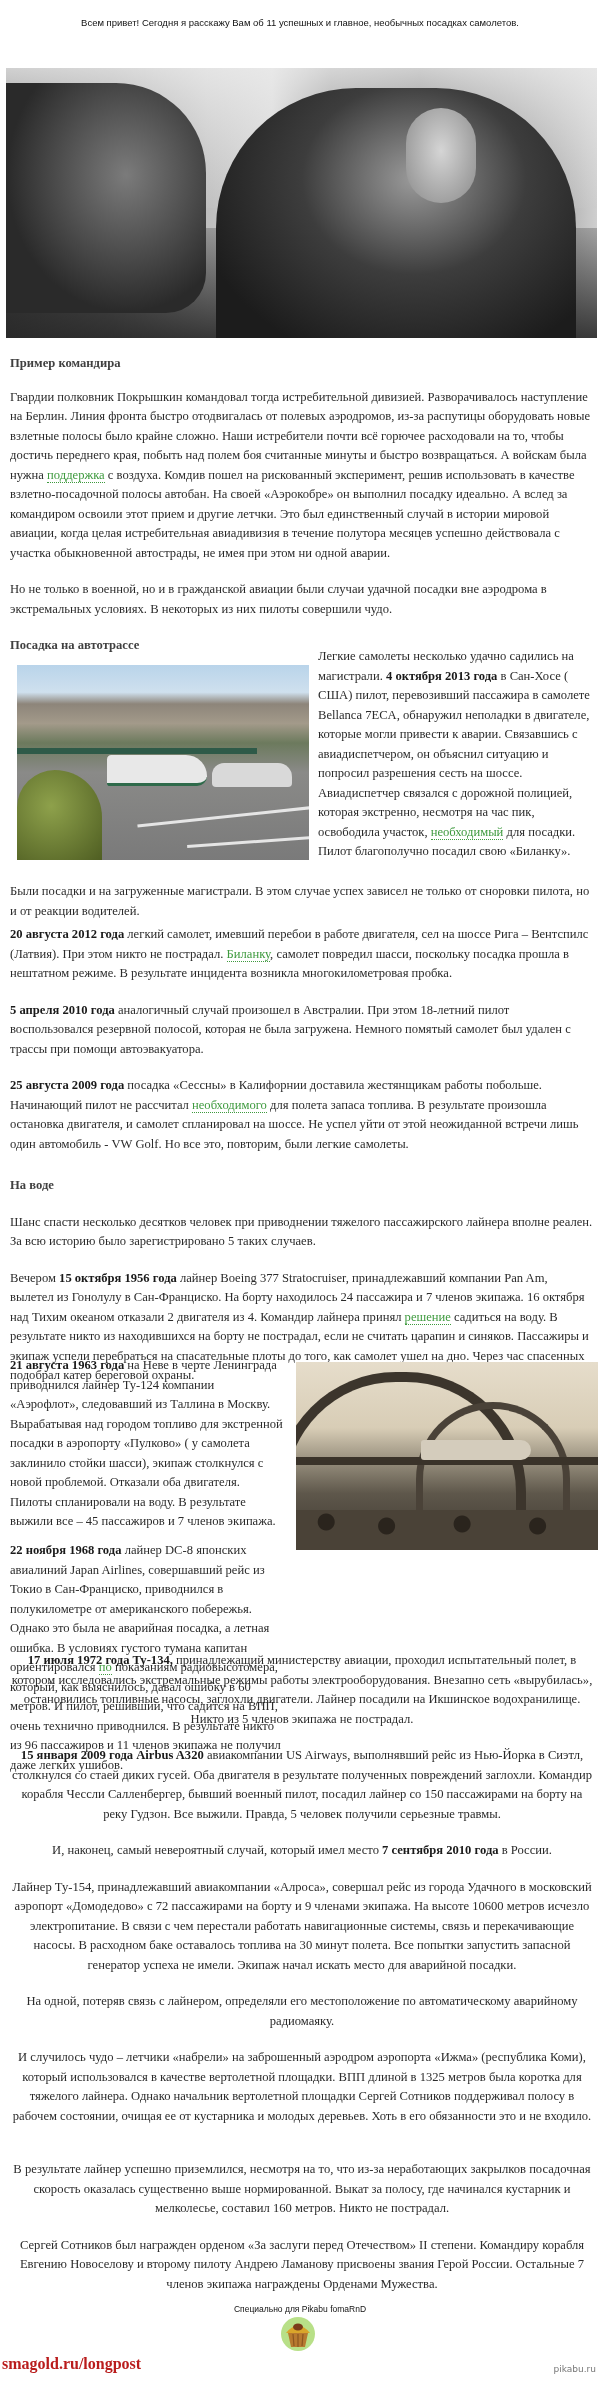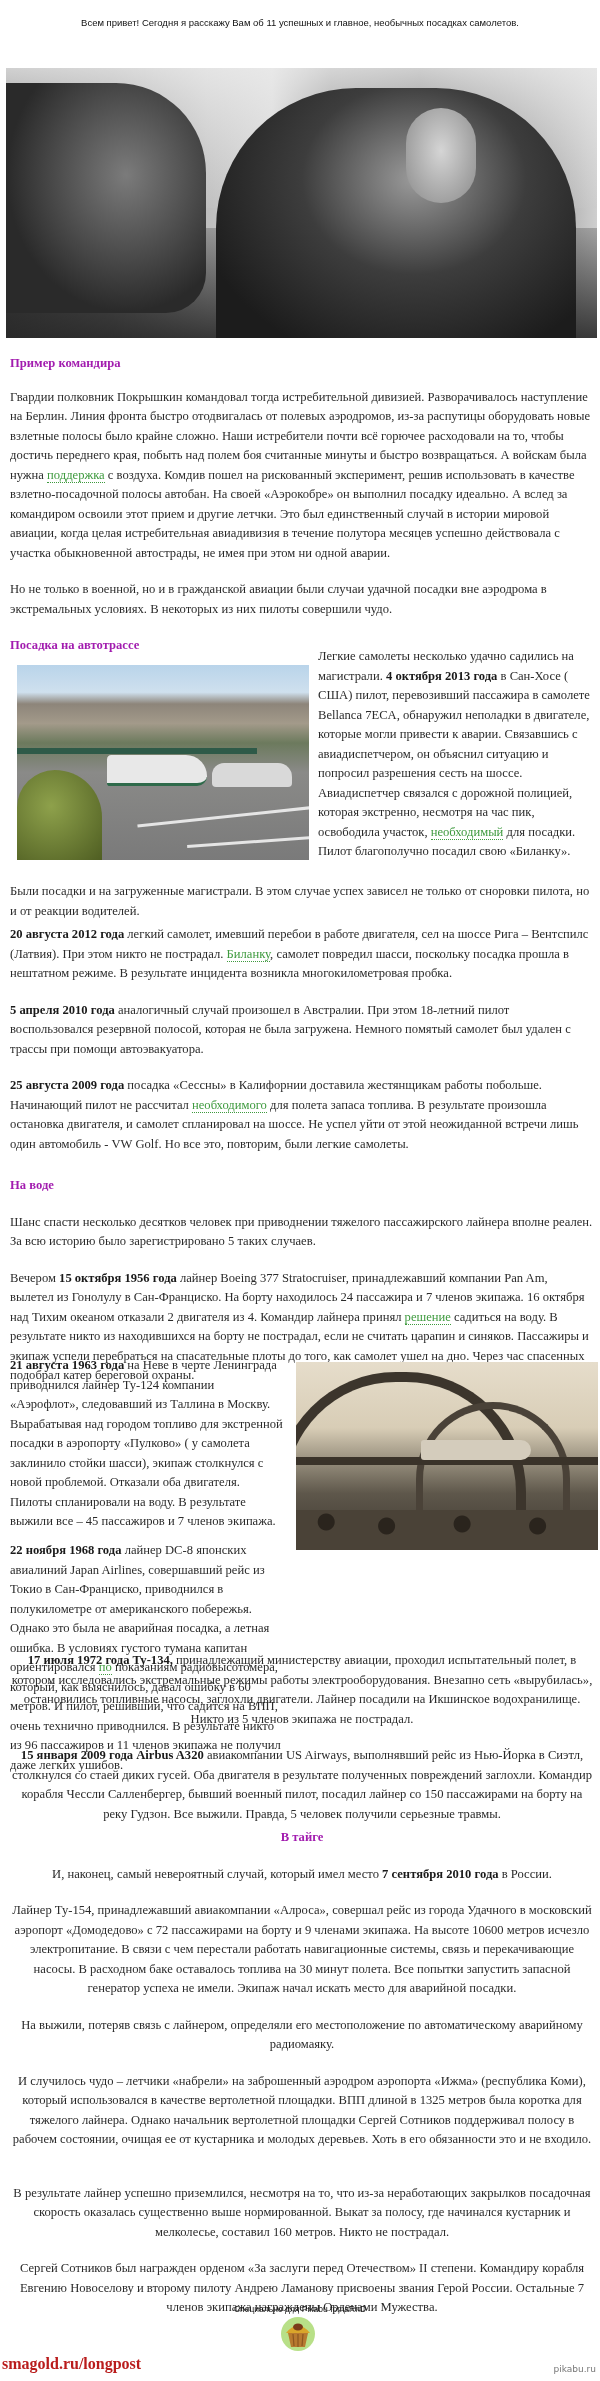--- a/index.html
+++ b/index.html
@@ -14,21 +14,21 @@
     background: linear-gradient(180deg, rgba(60,60,60,0.3), rgba(40,40,40,0.9)); }
   .hero .plane { position: absolute; left: 0; top: 15px; width: 200px; height: 230px; border-radius: 0 90px 40px 0;
     background: radial-gradient(ellipse at 60% 40%, #7b7b7b, #2a2a2a 70%); }
   .hero .pilot { position: absolute; left: 210px; top: 20px; width: 360px; height: 260px; border-radius: 140px 140px 0 0;
     background: radial-gradient(ellipse at 55% 35%, #9a9a9a 0%, #3d3d3d 40%, #1c1c1c 80%); }
   .hero .face { position: absolute; left: 400px; top: 40px; width: 70px; height: 95px; border-radius: 40px;
     background: radial-gradient(ellipse at 50% 45%, #d5d5d5, #8a8a8a); }
   .text { position: absolute; left: 10px; width: 584px; font-family: "Liberation Serif", serif;
     font-size: 12.6px; line-height: 19.5px; color: #2b2b2b; }
   .text p { margin: 0; }
-  .h { font-weight: bold; color: #a21caf; }
+  .h { font-weight: bold; color: #404040; }
   b { color: #1a1a1a; }
   .lnk { color: #3e9a3e; border-bottom: 1px dotted #3e9a3e; cursor: pointer; }
   .img-road { position: absolute; left: 17px; top: 665px; width: 292px; height: 195px;
     background: linear-gradient(180deg, #b9d4ea 0%, #cfe0ee 14%, #8d857a 20%, #a39a8a 30%, #6c7a5d 40%, #8a8a88 55%, #7a7a7a 100%); overflow: hidden; }
   .img-road .bush { position: absolute; left: 0; bottom: 0; width: 85px; height: 90px; border-radius: 40px 50px 0 0;
     background: radial-gradient(ellipse at 40% 40%, #8ea14b, #4f5e22); }
   .img-road .car { position: absolute; left: 195px; top: 98px; width: 80px; height: 24px; border-radius: 12px 14px 4px 4px; background: #d9d9d9; }
   .img-road .wing { position: absolute; left: 0; top: 83px; width: 240px; height: 6px; background: #2e5a48; }
   .img-road .fuselage { position: absolute; left: 90px; top: 90px; width: 100px; height: 28px; border-radius: 6px 30px 14px 4px; background: #e8e8e8; border-bottom: 3px solid #2e6a4a; }
   .img-road .line1 { position: absolute; left: 120px; top: 150px; width: 180px; height: 3px; background: #e5e5e5; transform: rotate(-6deg); }
@@ -103,24 +103,23 @@
   <p><b>21 августа 1963 года</b><span> на Неве в черте Ленинграда приводнился лайнер Ту-124 компании «Аэрофлот», следовавший из Таллина в Москву. Вырабатывая над городом топливо для экстренной посадки в аэропорту «Пулково» ( у самолета заклинило стойки шасси), экипаж столкнулся с новой проблемой. Отказали оба двигателя. Пилоты спланировали на воду. В результате выжили все – 45 пассажиров и 7 членов экипажа.</span></p>
 </div>
 
 <div class="text" style="top:1541px;">
   <p style="width:278px;"><b>22 ноября 1968 года</b><span> лайнер DC-8 японских авиалиний Japan Airlines, совершавший рейс из Токио в Сан-Франциско, приводнился в полукилометре от американского побережья. Однако это была не аварийная посадка, а летная ошибка. В условиях густого тумана капитан ориентировался </span><span class="lnk">по</span><span> показаниям радиовысотомера, который, как выяснилось, давал ошибку в 60 метров. И пилот, решивший, что садится на ВПП, очень технично приводнился. В результате никто из 96 пассажиров и 11 членов экипажа не получил даже легких ушибов.</span></p>
 </div>
 
 <div class="text" style="top:1651px;text-align:center;">
   <p><b>17 июля 1972 года Ту-134,</b><span> принадлежащий министерству авиации, проходил испытательный полет, в котором исследовались экстремальные режимы работы электрооборудования. Внезапно сеть «вырубилась», остановились топливные насосы, заглохли двигатели. Лайнер посадили на Икшинское водохранилище. Никто из 5 членов экипажа не пострадал.</span></p>
   <p style="margin-top:17px;"><b>15 января 2009 года Airbus A320</b><span> авиакомпании US Airways, выполнявший рейс из Нью-Йорка в Сиэтл, столкнулся со стаей диких гусей. Оба двигателя в результате полученных повреждений заглохли. Командир корабля Чессли Салленбергер, бывший военный пилот, посадил лайнер со 150 пассажирами на борту на реку Гудзон. Все выжили. Правда, 5 человек получили серьезные травмы.</span></p>
-  <p class="h" style="margin-top:4px;">В тайге</p>
   <p style="margin-top:17px;"><span>И, наконец, самый невероятный случай, который имел место </span><b>7 сентября 2010 года</b><span> в России.</span></p>
   <p style="margin-top:17px;">Лайнер Ту-154, принадлежавший авиакомпании «Алроса», совершал рейс из города Удачного в московский аэропорт «Домодедово» с 72 пассажирами на борту и 9 членами экипажа. На высоте 10600 метров исчезло электропитание. В связи с чем перестали работать навигационные системы, связь и перекачивающие насосы. В расходном баке оставалось топлива на 30 минут полета. Все попытки запустить запасной генератор успеха не имели. Экипаж начал искать место для аварийной посадки.</p>
-  <p style="margin-top:17px;">На выжили, потеряв связь с лайнером, определяли его местоположение по автоматическому аварийному радиомаяку.</p>
+  <p style="margin-top:17px;">На одной, потеряв связь с лайнером, определяли его местоположение по автоматическому аварийному радиомаяку.</p>
   <p style="margin-top:17px;">И случилось чудо – летчики «набрели» на заброшенный аэродром аэропорта «Ижма» (республика Коми), который использовался в качестве вертолетной площадки. ВПП длиной в 1325 метров была коротка для тяжелого лайнера. Однако начальник вертолетной площадки Сергей Сотников поддерживал полосу в рабочем состоянии, очищая ее от кустарника и молодых деревьев. Хоть в его обязанности это и не входило.</p>
   <p style="margin-top:34px;">В результате лайнер успешно приземлился, несмотря на то, что из-за неработающих закрылков посадочная скорость оказалась существенно выше нормированной. Выкат за полосу, где начинался кустарник и мелколесье, составил 160 метров. Никто не пострадал.</p>
   <p style="margin-top:17px;">Сергей Сотников был награжден орденом «За заслуги перед Отечеством» II степени. Командиру корабля Евгению Новоселову и второму пилоту Андрею Ламанову присвоены звания Герой России. Остальные 7 членов экипажа награждены Орденами Мужества.</p>
 </div>
 
 <div class="credit">Специально для Pikabu fomaRnD</div>
 <svg class="muffin" viewBox="0 0 36 36">
   <circle cx="18" cy="18" r="17" fill="#a6d86a" opacity="0.8"></circle>
   <path d="M6 17 Q18 2 30 17 Z" fill="#d9a52a"></path>
   <ellipse cx="18" cy="11" rx="5" ry="3.5" fill="#7a3c1a"></ellipse>

